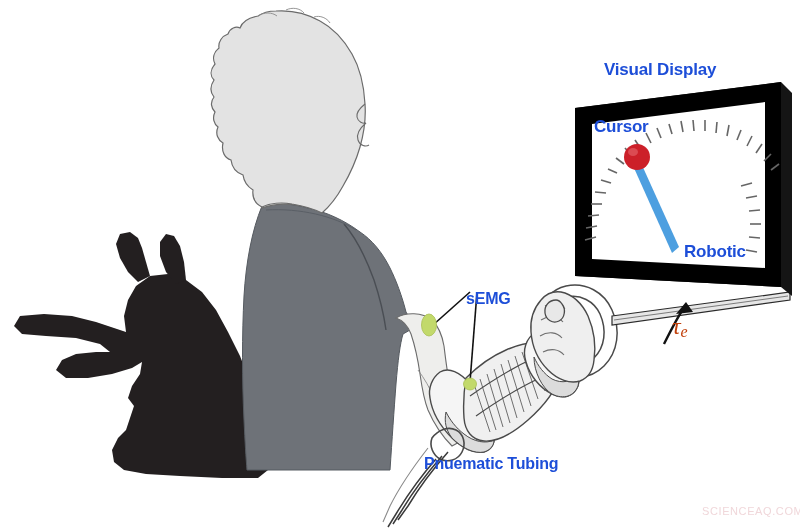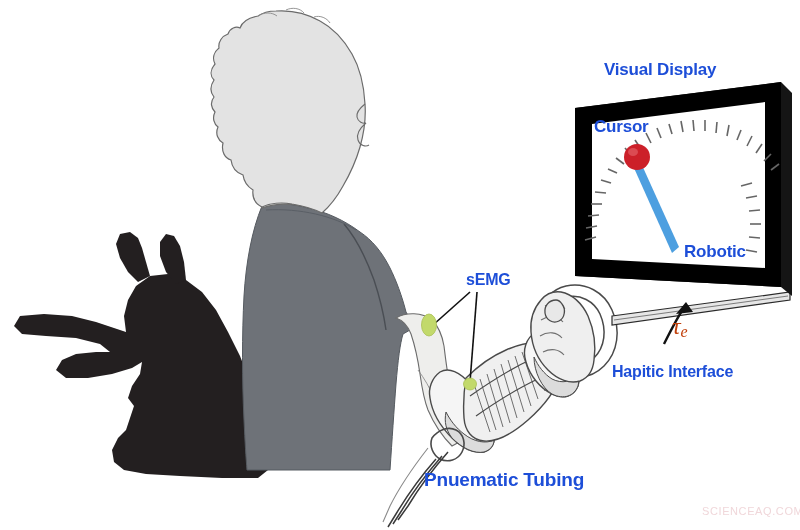--- a/index.html
+++ b/index.html
@@ -29,24 +29,24 @@
     font-family: "Liberation Sans", sans-serif;
     font-weight: bold;
     color: #1d4ed8;
     white-space: pre;
     line-height: 1.12;
     letter-spacing: -0.2px;
   }
   .lbl-visual-display { left: 604px; top: 60px;  font-size: 17px; }
   .lbl-target         { left: 594px; top: 117px; font-size: 17px; }
   .lbl-cursor         { left: 684px; top: 242px; font-size: 17px; }
-  .lbl-semg           { left: 466px; top: 271px; font-size: 16px; }
+  .lbl-semg           { left: 466px; top: 290px; font-size: 16px; }
   .lbl-haptic         { left: 612px; top: 363px; font-size: 16px; }
   .lbl-reflexive      { left: 527px; top: 411px; font-size: 16px; }
-  .lbl-pneumatic      { left: 424px; top: 469px; font-size: 19px; }
+  .lbl-pneumatic      { left: 424px; top: 455px; font-size: 16px; }
   .lbl-participant    { left: 218px; top: 465px; font-size: 16px; }
   .lbl-tau {
     position: absolute;
     left: 672px;
     top: 313px;
     font-family: "Liberation Serif", serif;
     font-style: italic;
     font-size: 24px;
     color: #c2410c;
   }
@@ -368,21 +368,20 @@
   </svg>
 
   <div class="fig-label lbl-visual-display">Visual Display</div>
 
   <div class="fig-label lbl-target">Cursor</div>
 
   <div class="fig-label lbl-cursor">Robotic</div>
 
   <div class="fig-label lbl-semg">sEMG</div>
 
-  <div class="fig-label lbl-haptic">Hapitic Interface</div>
 
   <div class="fig-label lbl-reflexive">
   </div>
 
   <div class="fig-label lbl-pneumatic">Pnuematic Tubing</div>
 
 
   <div class="lbl-tau"><span>τ</span><span class="sub">e</span></div>
 
   <div class="watermark">SCIENCEAQ.COM</div>

